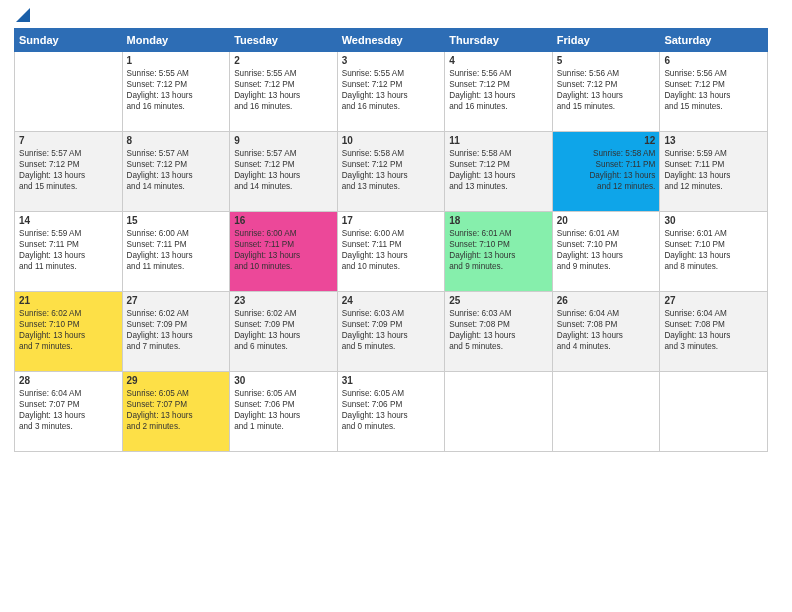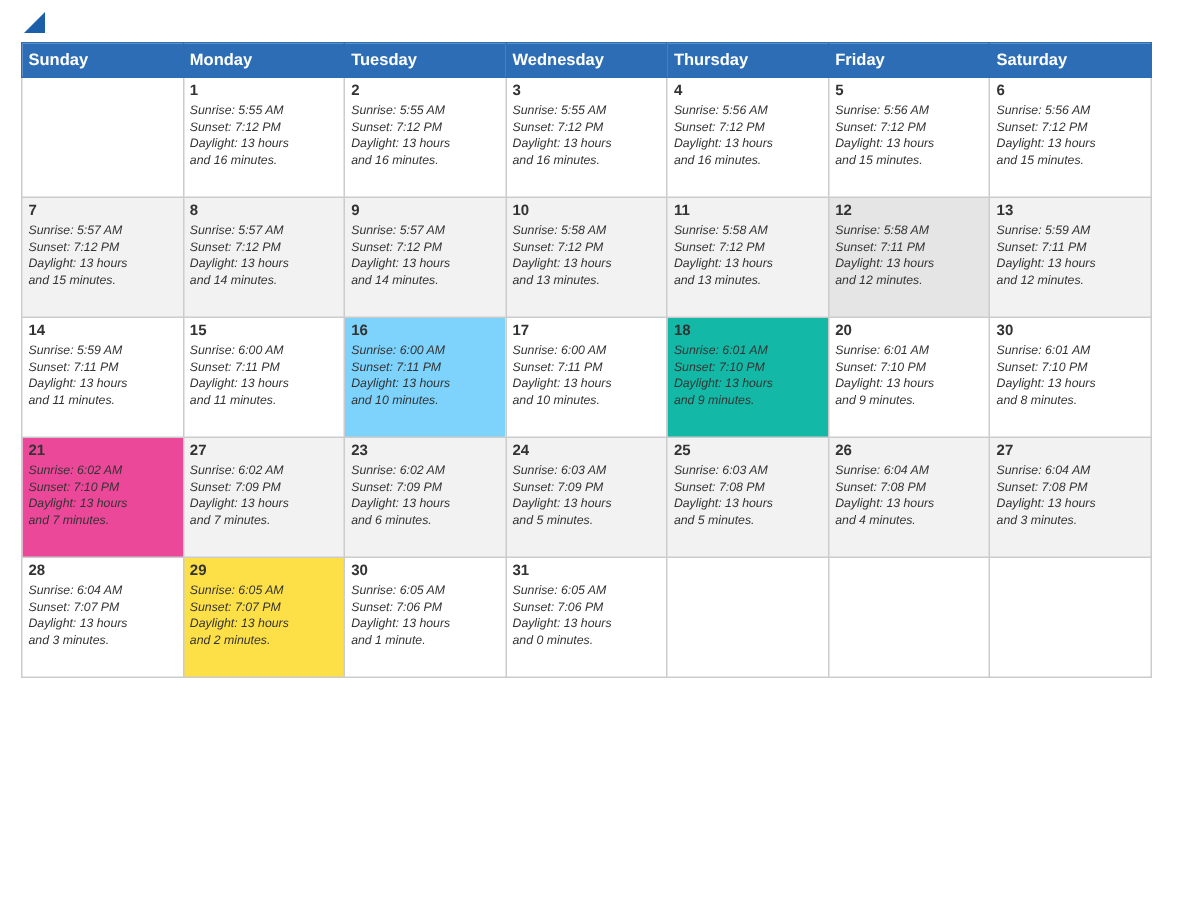--- a/index.html
+++ b/index.html
@@ -87,21 +87,20 @@
     .day-num {
       font-size: 10px;
       font-weight: bold;
       display: block;
       margin-bottom: 2px;
     }
     .cell-text {
       font-size: 8.2px;
       line-height: 1.35;
       color: #333;
-      font-style: italic;
     }
     .empty-cell {
       background: #fff !important;
     }
   </style>
 </head>
 <body>
 
 <div class="container">
   <div class="header-row">
@@ -207,21 +206,21 @@
 Daylight: 13 hours
 and 13 minutes.</div>
           </td>
           <td style="background: rgb(242, 242, 242);">
             <span class="day-num">11</span>
             <div class="cell-text" style="white-space: pre-line;">Sunrise: 5:58 AM
 Sunset: 7:12 PM
 Daylight: 13 hours
 and 13 minutes.</div>
           </td>
-          <td style="background: #e5e5e5;">
+          <td style="background: #0ea5e9; text-align: right;">
             <span class="day-num">12</span>
             <div class="cell-text" style="white-space: pre-line;">Sunrise: 5:58 AM
 Sunset: 7:11 PM
 Daylight: 13 hours
 and 12 minutes.</div>
           </td>
           <td style="background: rgb(242, 242, 242);">
             <span class="day-num">13</span>
             <div class="cell-text" style="white-space: pre-line;">Sunrise: 5:59 AM
 Sunset: 7:11 PM
@@ -237,35 +236,35 @@
 Daylight: 13 hours
 and 11 minutes.</div>
           </td>
           <td style="background: rgb(255, 255, 255);">
             <span class="day-num">15</span>
             <div class="cell-text" style="white-space: pre-line;">Sunrise: 6:00 AM
 Sunset: 7:11 PM
 Daylight: 13 hours
 and 11 minutes.</div>
           </td>
-          <td style="background: #7dd3fc;">
+          <td style="background: #ec4899;">
             <span class="day-num">16</span>
             <div class="cell-text" style="white-space: pre-line;">Sunrise: 6:00 AM
 Sunset: 7:11 PM
 Daylight: 13 hours
 and 10 minutes.</div>
           </td>
           <td style="background: rgb(255, 255, 255);">
             <span class="day-num">17</span>
             <div class="cell-text" style="white-space: pre-line;">Sunrise: 6:00 AM
 Sunset: 7:11 PM
 Daylight: 13 hours
 and 10 minutes.</div>
           </td>
-          <td style="background: #14b8a6;">
+          <td style="background: #86efac;">
             <span class="day-num">18</span>
             <div class="cell-text" style="white-space: pre-line;">Sunrise: 6:01 AM
 Sunset: 7:10 PM
 Daylight: 13 hours
 and 9 minutes.</div>
           </td>
           <td style="background: rgb(255, 255, 255);">
             <span class="day-num">20</span>
             <div class="cell-text" style="white-space: pre-line;">Sunrise: 6:01 AM
 Sunset: 7:10 PM
@@ -274,21 +273,21 @@
           </td>
           <td style="background: rgb(255, 255, 255);">
             <span class="day-num">30</span>
             <div class="cell-text" style="white-space: pre-line;">Sunrise: 6:01 AM
 Sunset: 7:10 PM
 Daylight: 13 hours
 and 8 minutes.</div>
           </td>
         </tr>
         <tr>
-          <td style="background: #ec4899; margin-left: 36px;">
+          <td style="background: #fde047; margin-left: 36px;">
             <span class="day-num">21</span>
             <div class="cell-text" style="white-space: pre-line;">Sunrise: 6:02 AM
 Sunset: 7:10 PM
 Daylight: 13 hours
 and 7 minutes.</div>
           </td>
           <td style="background: rgb(242, 242, 242);">
             <span class="day-num">27</span>
             <div class="cell-text" style="white-space: pre-line;">Sunrise: 6:02 AM
 Sunset: 7:09 PM

